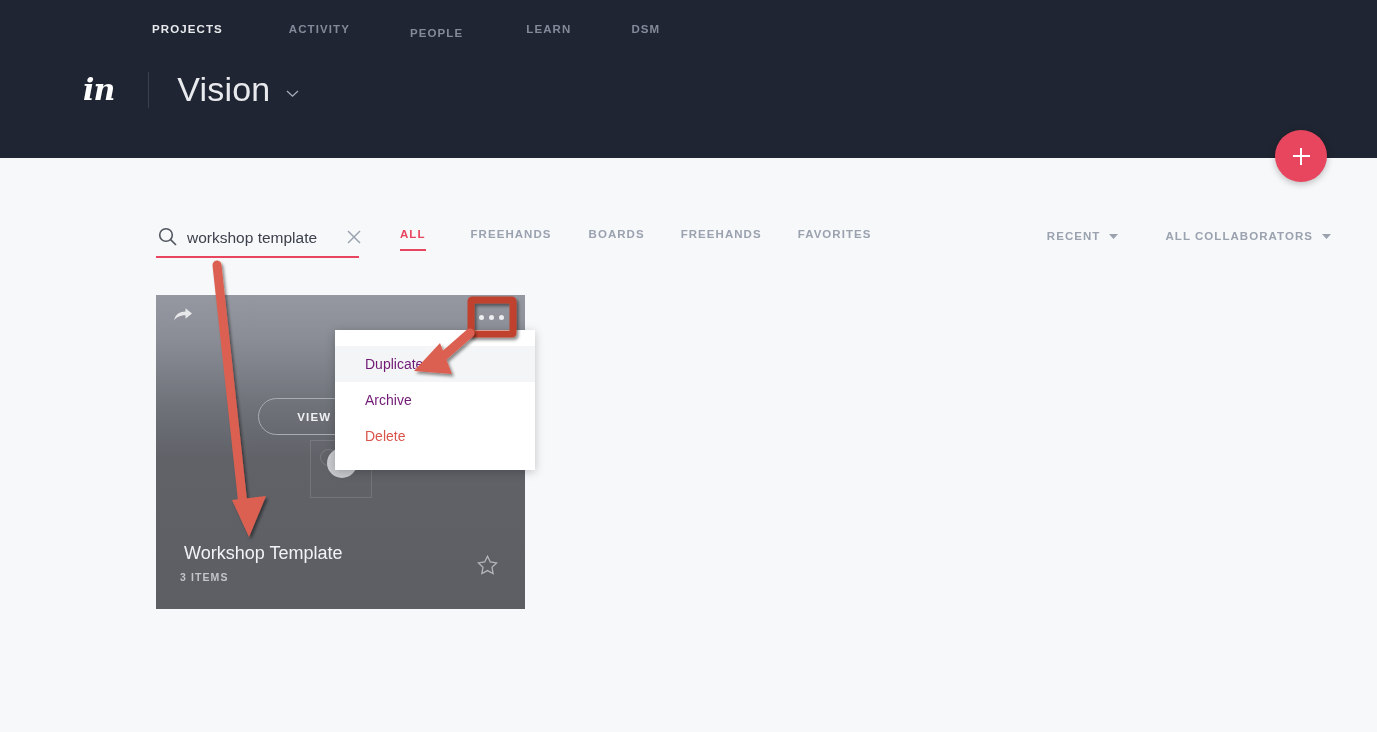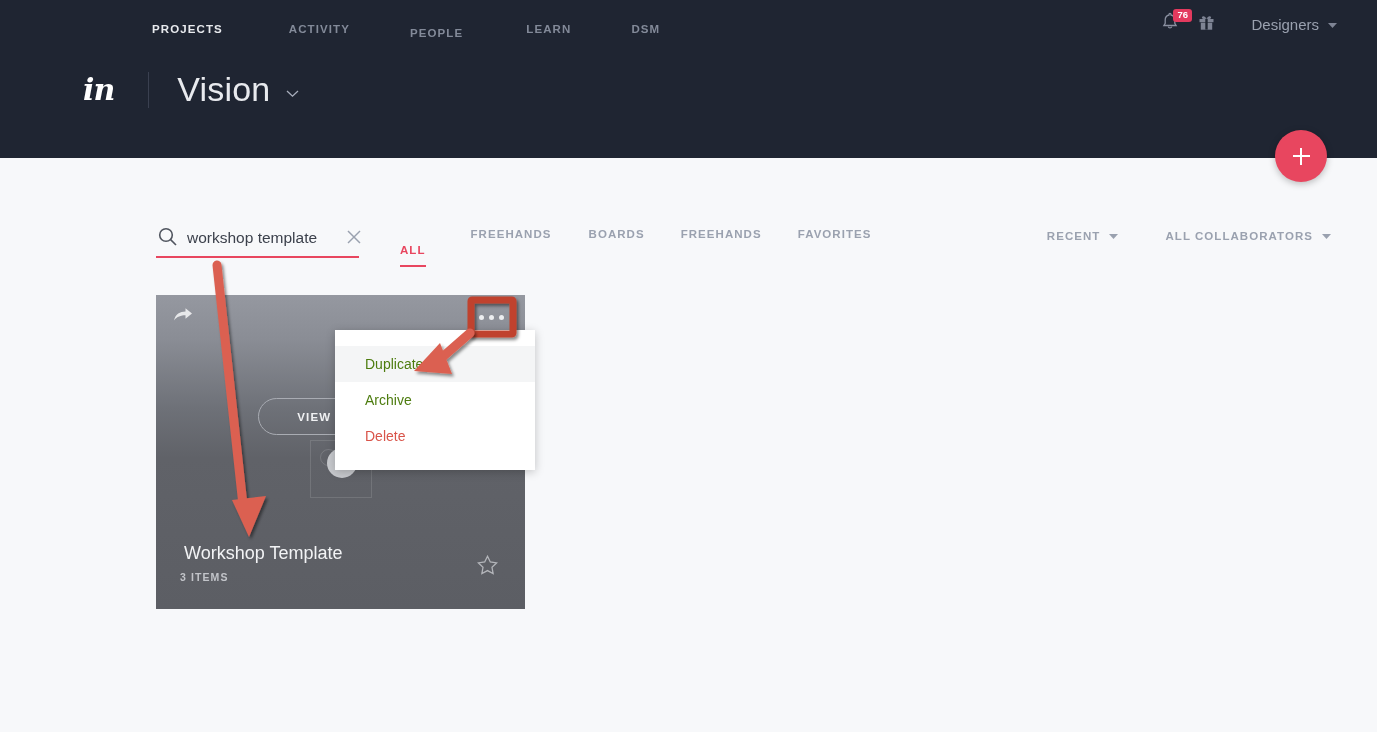--- a/index.html
+++ b/index.html
@@ -105,21 +105,21 @@
     position: absolute; left: 346px; top: 229px;
     cursor: pointer;
   }
 
   .tabs { position: absolute; left: 400px; top: 228px; display: flex; }
   .tab {
     font-size: 11.5px; letter-spacing: 1.05px; font-weight: bold;
     color: #9AA1AF; cursor: pointer; padding-bottom: 9px;
     margin-right: 0; white-space: nowrap;
   }
-  .tab.active { color: #E8465F; border-bottom: 2px solid #E8465F; margin-top: 16px; }
+  .tab.active { color: #E8465F; border-bottom: 2px solid #E8465F; }
   .tab-gap-1 { width: 45px; } .tab-gap-2 { width: 37px; }
   .tab-gap-3 { width: 36px; } .tab-gap-4 { width: 36px; }
 
   .filters {
     position: absolute; right: 46px; top: 230px;
     display: flex; align-items: flex-start;
   }
   .filter {
     font-size: 11.5px; letter-spacing: 1.05px; font-weight: bold;
     color: #9AA1AF; cursor: pointer;
@@ -186,21 +186,21 @@
   
   .menu {
     position: absolute; left: 335px; top: 330px;
     width: 200px; height: 140px;
     background: #FFFFFF;
     box-shadow: 0 2px 9px rgba(0,0,0,0.22);
   }
   .menu-item {
     height: 36px; display: flex; align-items: center;
     padding-left: 30px; font-size: 14px; font-weight: 300;
-    color: #4d7c0f; cursor: pointer;
+    color: #701a75; cursor: pointer;
   }
   .menu-item.hover { background: #F4F5F6; }
   .menu-item.danger { color: #D9544A; }
   .menu-spacer-1 { height: 16px; }
 
   
   .anno { position: absolute; left: 0; top: 0; width: 1377px; height: 732px;
           pointer-events: none; }
 </style>
 </head>
@@ -209,46 +209,20 @@
 <div class="header">
 
   <div class="nav">
     <div class="nav-item active">PROJECTS</div>
     <div class="nav-item">ACTIVITY</div>
     <div class="nav-item">PEOPLE</div>
     <div class="nav-item">LEARN</div>
     <div class="nav-item">DSM</div>
   </div>
 
-  <div class="header-right">
-    <div class="bell-wrap">
-      <span>
-        <svg width="16" height="18" viewBox="0 0 16 18">
-          <path d="M8 1.4c-.55 0-1 .45-1 1v.6C4.7 3.5 3.2 5.5 3.2 8v3.4l-1.3 2.1h12.2l-1.3-2.1V8c0-2.5-1.5-4.5-3.8-5V2.4c0-.55-.45-1-1-1z" fill="none" stroke="#8A90A0" stroke-width="1.3"></path>
-          <path d="M6.3 14.6a1.75 1.75 0 0 0 3.4 0" fill="none" stroke="#8A90A0" stroke-width="1.3"></path>
-        </svg>
-      </span>
-      <span class="bell-badge">76</span>
-    </div>
-    <span class="gift-icon">
-      <svg width="17" height="17" viewBox="0 0 17 17">
-        <rect x="1.5" y="5" width="14" height="3.2" fill="#7E8494"></rect>
-        <rect x="2.8" y="8.7" width="11.4" height="7" fill="#7E8494"></rect>
-        <rect x="7.3" y="3.6" width="2.4" height="12" fill="#1F2532"></rect>
-        <path d="M8.5 4.8C7.6 3.2 6.6 2.2 5.5 2.2c-1 0-1.6.7-1.6 1.4 0 .8.7 1.3 1.8 1.3z" fill="#7E8494"></path>
-        <path d="M8.5 4.8c.9-1.6 1.9-2.6 3-2.6 1 0 1.6.7 1.6 1.4 0 .8-.7 1.3-1.8 1.3z" fill="#7E8494"></path>
-      </svg>
-    </span>
-    <span class="user-name">Designers</span>
-    <span class="user-caret">
-      <svg width="9" height="6" viewBox="0 0 9 6">
-          <path d="M0 0l4.5 5L9 0z" fill="#7E8494"></path>
-        </svg>
-    </span>
-  </div>
 
   <div class="brand">
     <span class="logo-in">in</span>
     <span class="brand-divider"></span>
     <span class="brand-title">Vision</span>
     <span class="brand-caret">
       <svg width="13" height="8" viewBox="0 0 13 8">
           <path d="M1 1l5.5 5.2L12 1" fill="none" stroke="#A8AEBC" stroke-width="1.3"></path>
         </svg>
     </span>

